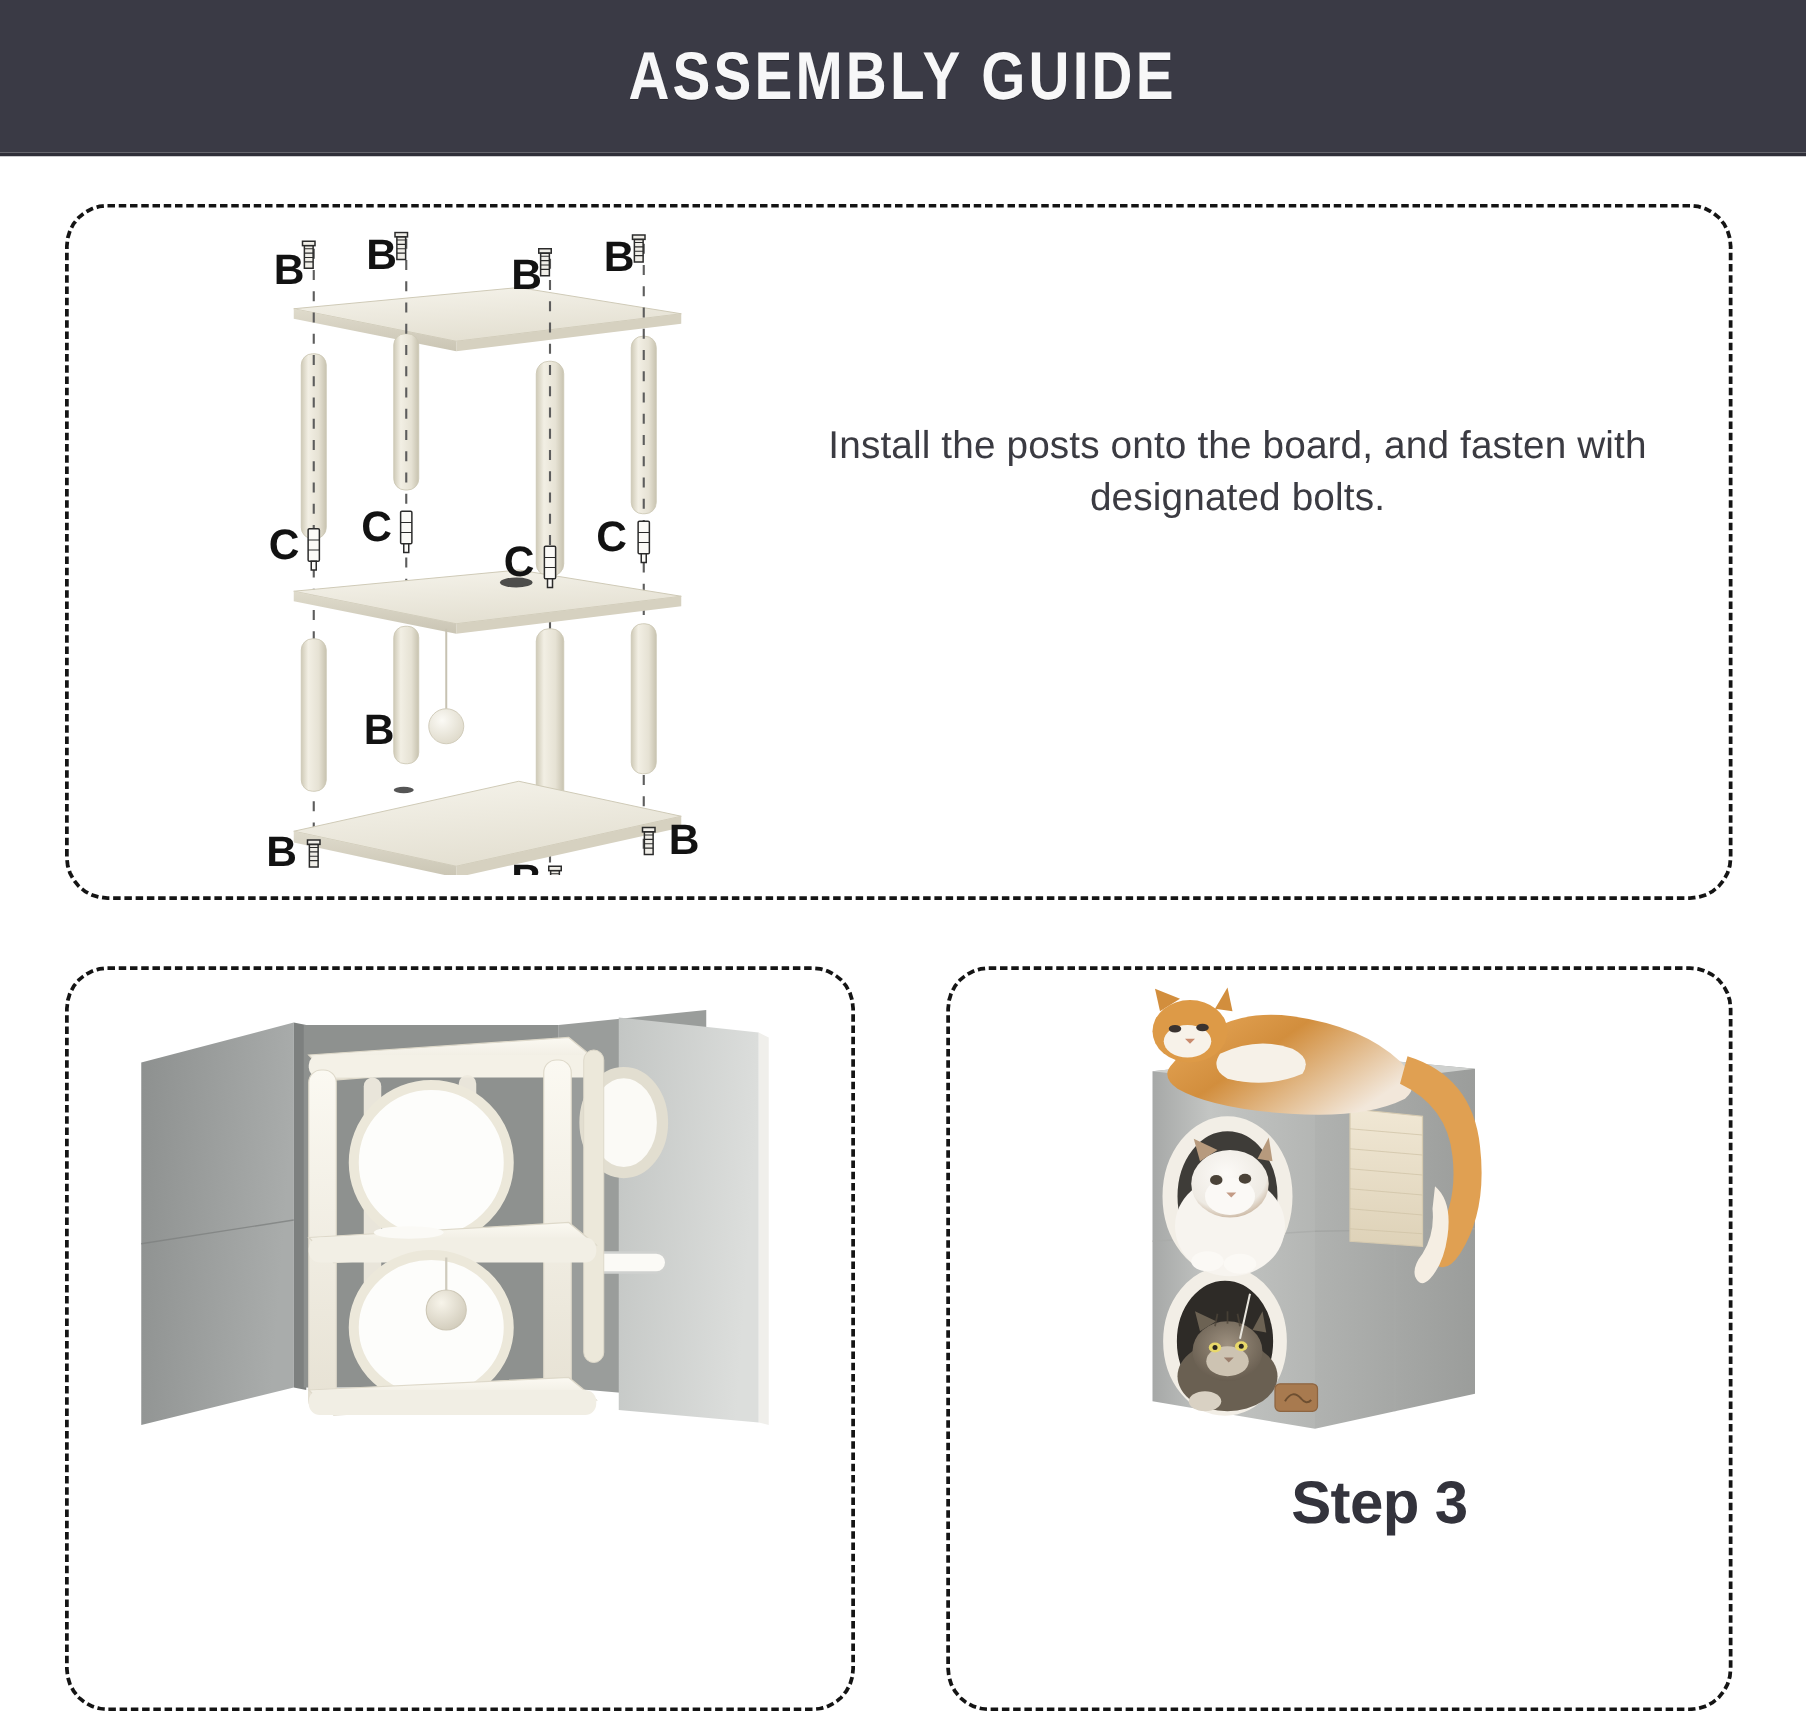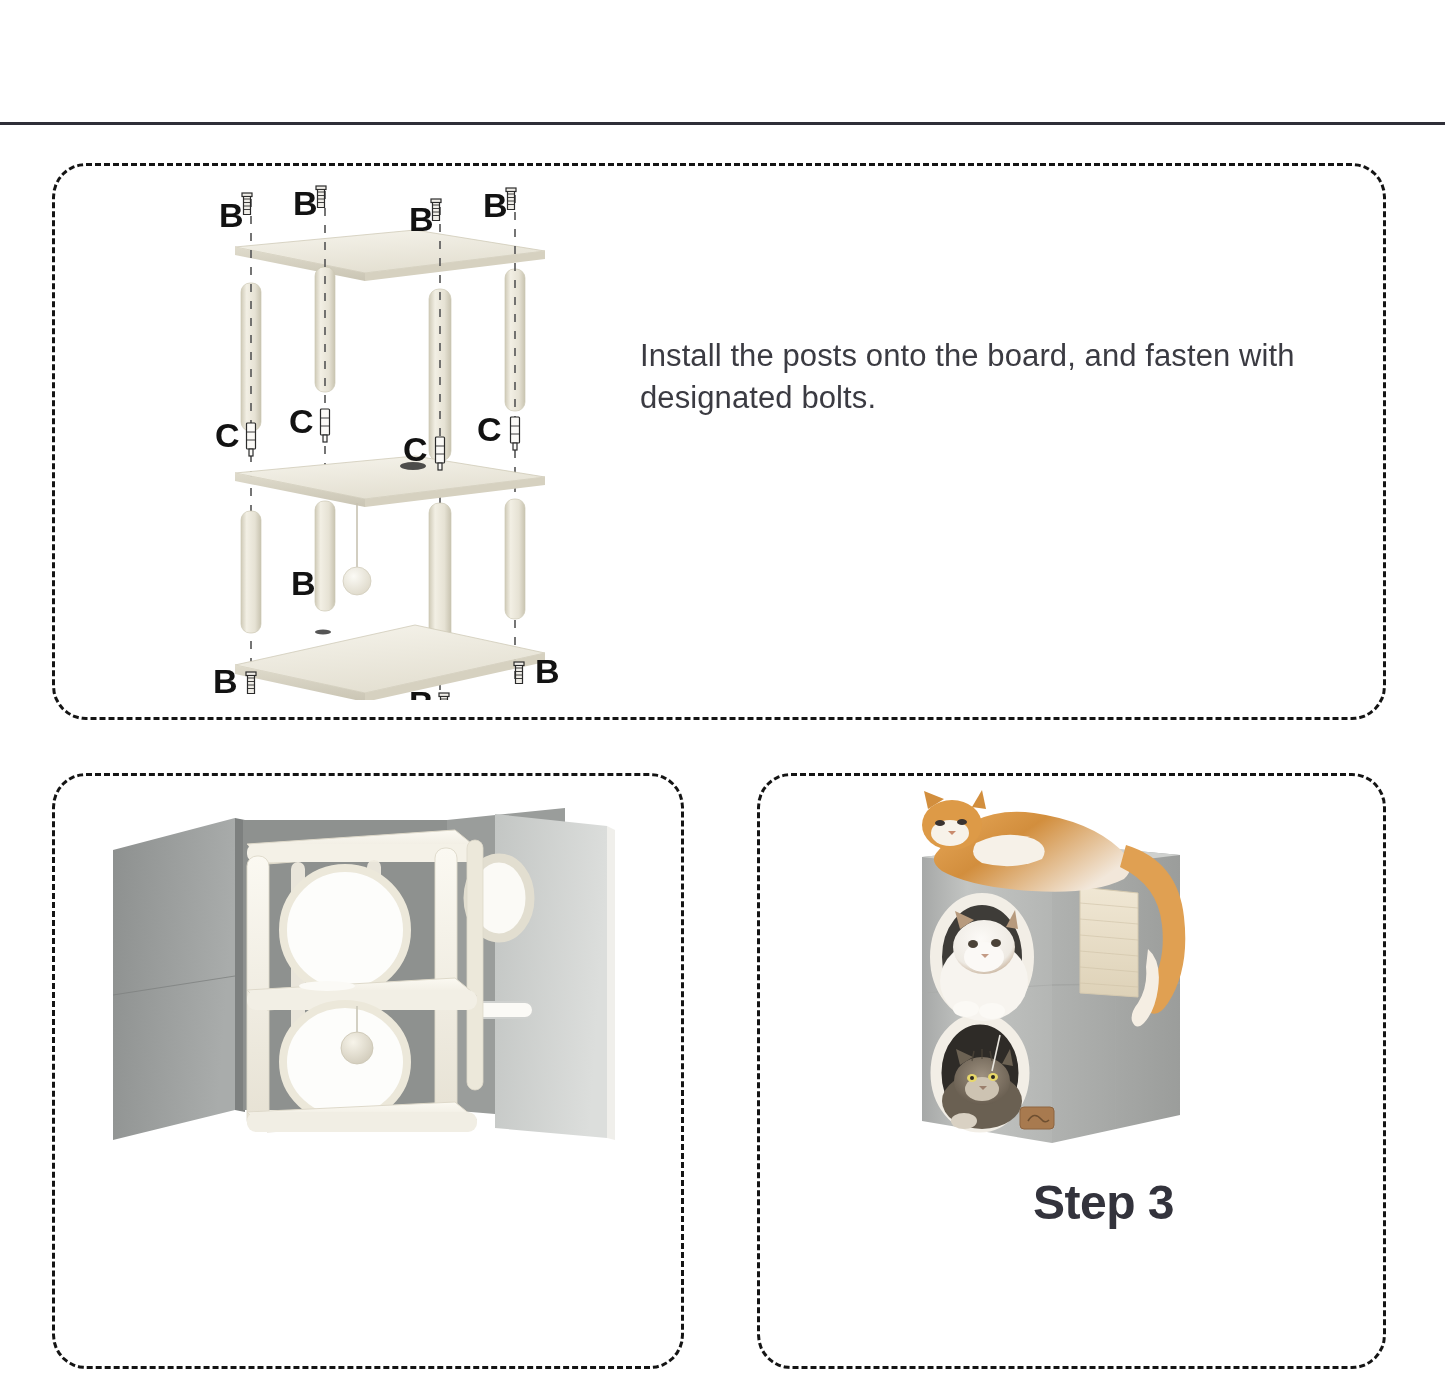--- a/index.html
+++ b/index.html
@@ -53,20 +53,21 @@
     font-size: 48px;
     font-weight: bold;
     text-align: center;
     line-height: 1.05;
     letter-spacing: -0.5px;
   }
   .step-body {
     color: #3b3b42;
     font-size: 31px;
     font-weight: 300;
+    text-align: center;
     line-height: 1.35;
     letter-spacing: 0.1px;
   }
 
   
   #step1-text {
     position: absolute;
     left: 640px; top: 335px; width: 700px;
   }
   #step1-text .step-heading { margin-bottom: 55px; }
@@ -87,20 +88,23 @@
     font-family: "Liberation Sans", sans-serif;
     font-weight: bold;
     fill: #121212;
   }
 </style>
 </head>
 <body>
 
 <div id="page">
 
+  <div class="header-bar">
+    <div class="header-title">ASSEMBLY GUIDE</div>
+  </div>
   <div class="header-underline"></div>
 
   <div class="panel" id="panel-step1"></div>
 
   <div class="illus" id="illus-step1">
     <svg viewBox="0 0 370 515" xmlns="http://www.w3.org/2000/svg">
       <defs>
         <linearGradient id="boardTop" x1="0" y1="0" x2="0.4" y2="1">
           <stop offset="0%" stop-color="#f6f4ec"></stop>
           <stop offset="100%" stop-color="#e4e0d2"></stop>

